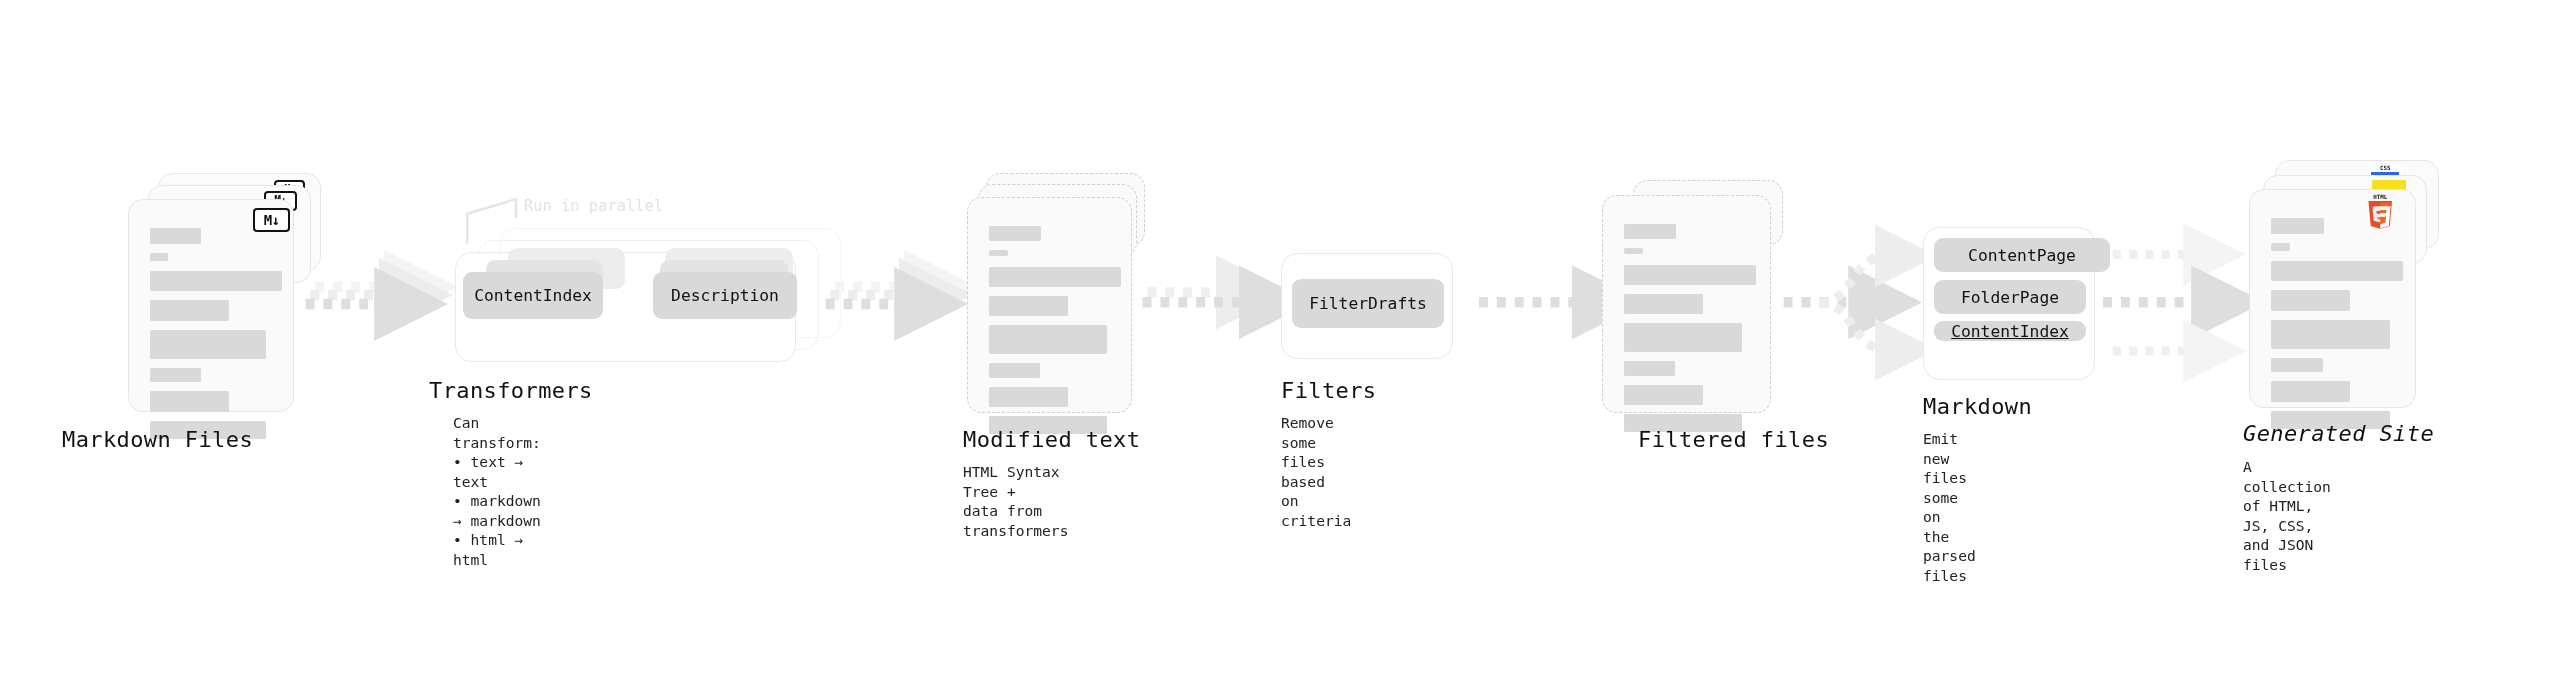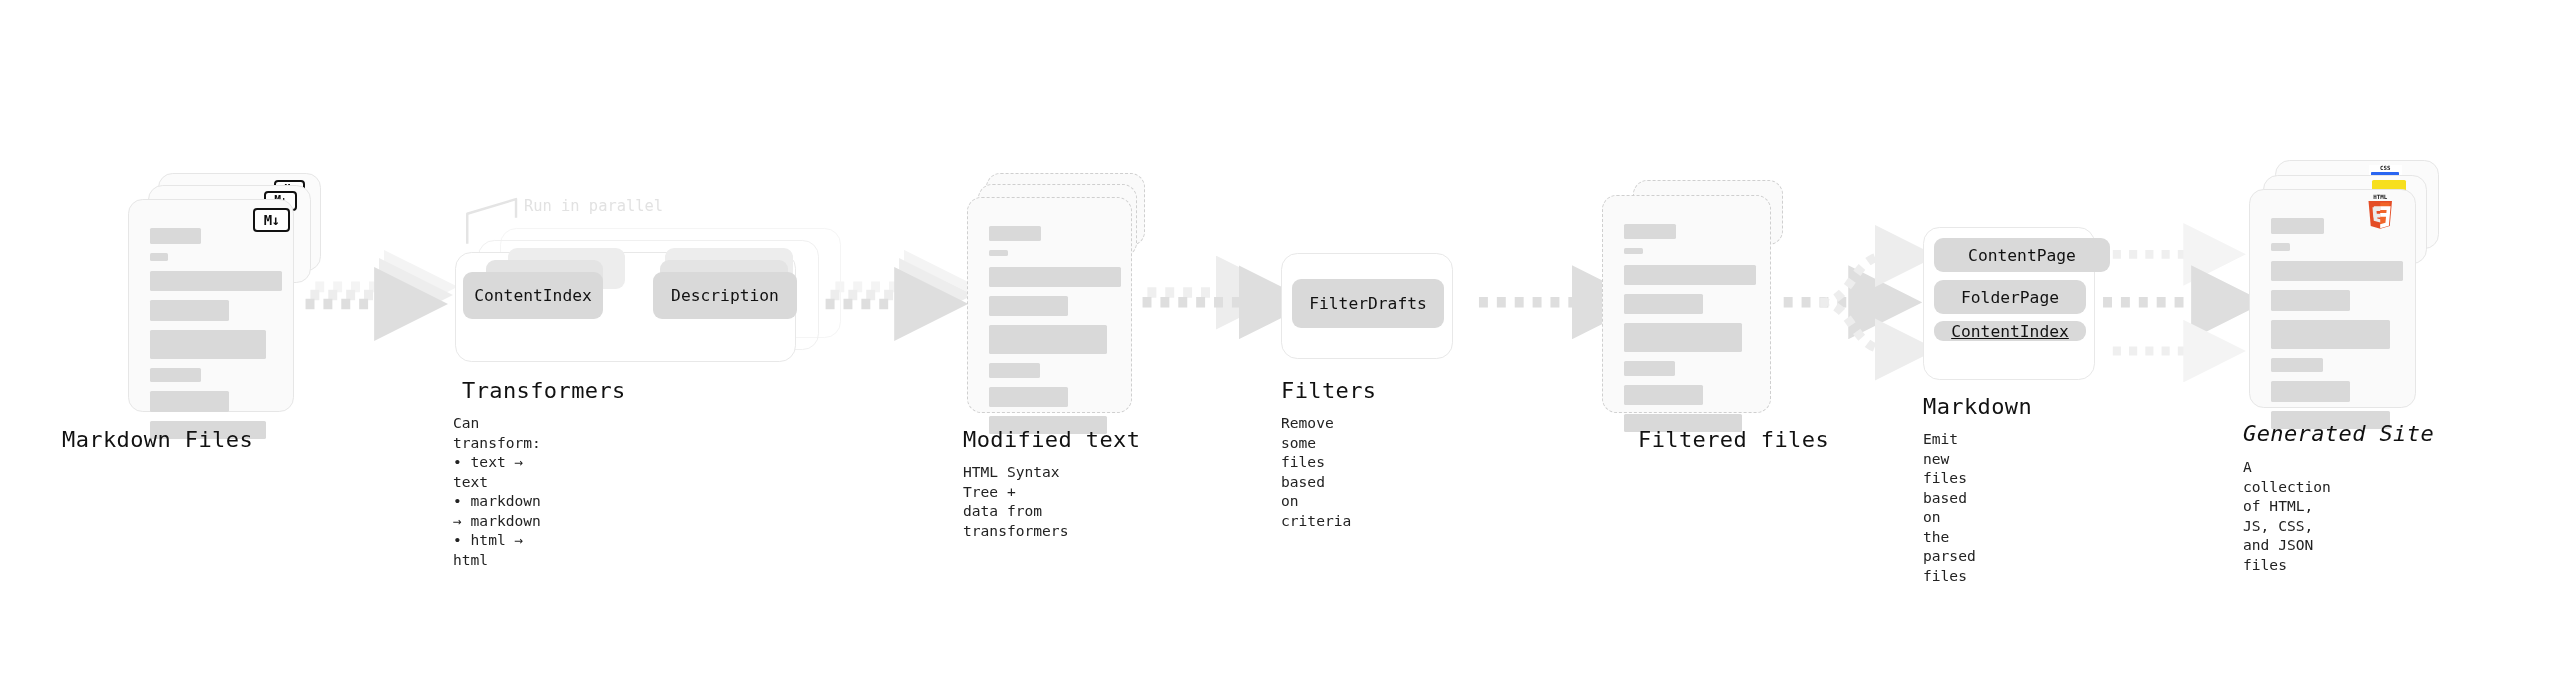--- a/index.html
+++ b/index.html
@@ -203,21 +203,21 @@
     <div class="pill g3" style="left:508px; top:248px; width:117px; height:41px;"></div>
     <div class="pill g2" style="left:486px; top:260px; width:117px; height:41px;"></div>
     <div class="pill" style="left:463px; top:272px; width:140px; height:47px;">ContentIndex</div>
 
     <div class="pill g3" style="left:665px; top:248px; width:128px; height:41px;"></div>
     <div class="pill g2" style="left:660px; top:260px; width:128px; height:41px;"></div>
     <div class="pill" style="left:653px; top:272px; width:144px; height:47px;">Description</div>
 
     <div class="parallel-label" style="left:524px; top:197px;">Run in parallel</div>
 
-    <div class="title" style="left:462px; top:378px;">Transformers</div>
+    <div class="title" style="left:429px; top:378px;">Transformers</div>
     <div class="subtitle" style="left:453px; top:413px;">Can transform:
  • text → text
  • markdown → markdown
  • html → html</div>
   </div>
 
   <div class="stack">
     <div class="card dashed" style="left:986px; top:173px; width:159px; height:73px;"></div>
     <div class="card dashed" style="left:978px; top:184px; width:159px; height:73px;"></div>
     <div class="card dashed" style="left:967px; top:197px; width:165px; height:216px;">
@@ -261,21 +261,21 @@
     </div>
     <div class="title" style="left:1598px; top:427px;margin-left:40px;">Filtered files</div>
   </div>
 
   <div class="stack">
     <div class="groupbox" style="left:1923px; top:227px; width:172px; height:153px;"></div>
     <div class="pill" style="left:1934px; top:238px; width:176px; height:34px;">ContentPage</div>
     <div class="pill" style="left:1934px; top:280px; width:152px; height:34px;">FolderPage</div>
     <div class="pill" style="left:1934px; top:321px; width:152px; height:20px;text-decoration:underline;">ContentIndex</div>
     <div class="title" style="left:1923px; top:394px;">Markdown</div>
-    <div class="subtitle" style="left:1923px; top:429px;">Emit new files based on
+    <div class="subtitle" style="left:1923px; top:429px;">Emit new files some on
 the parsed files</div>
   </div>
 
   <div class="stack">
 
     <div class="card" style="left:2275px; top:160px; width:164px; height:89px;"></div>
     <div class="css-badge" style="left:2369px; top:165px;">
       <span class="lbl">CSS</span>
       <span class="bar"></span>
     </div>

